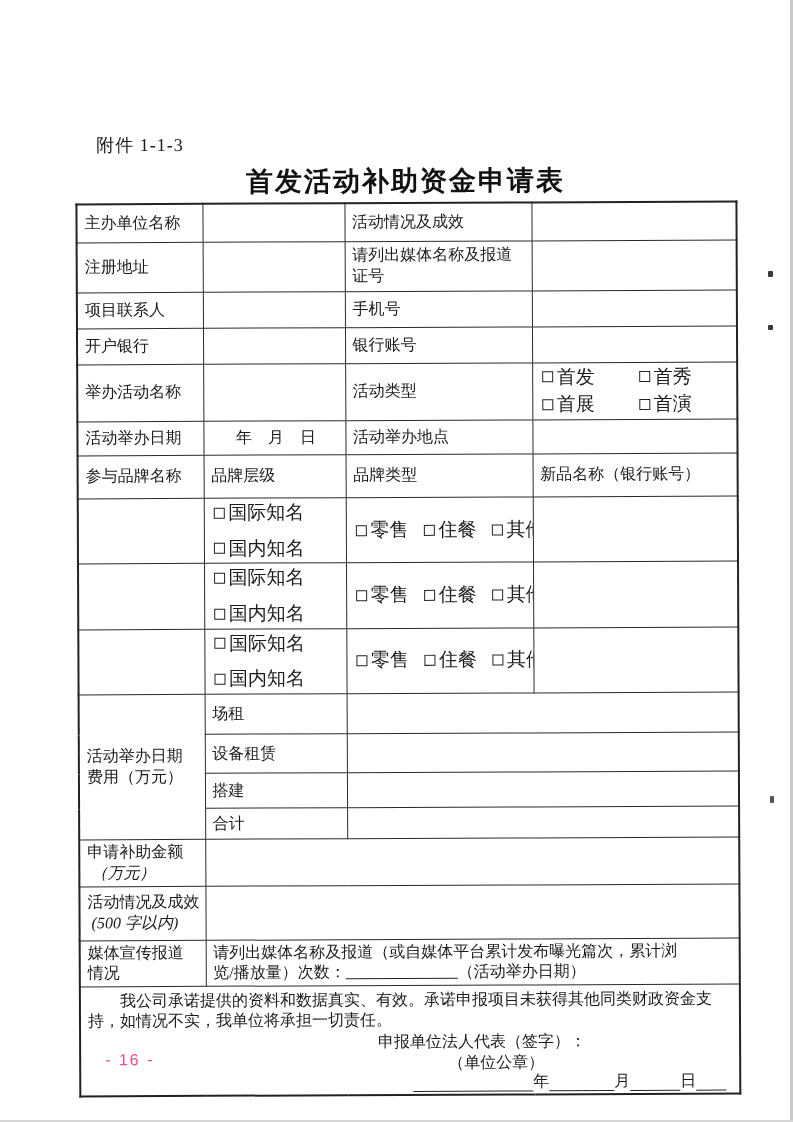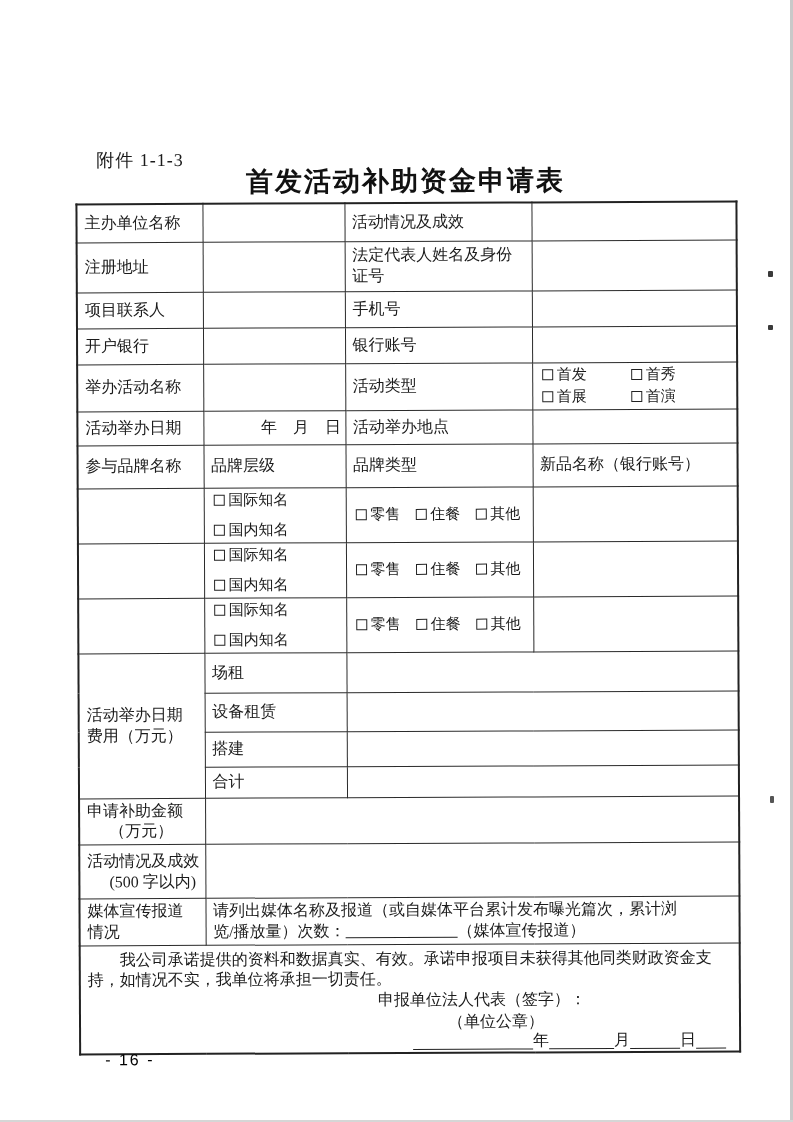--- a/index.html
+++ b/index.html
@@ -1,62 +1,62 @@
 <!DOCTYPE html>
 <html><head>
 <meta charset="utf-8">
 <style>
   html,body{margin:0;padding:0;}
   body{
     width:793px;height:1122px;background:#ffffff;position:relative;overflow:hidden;
     font-family:"Liberation Serif","DejaVu Serif",serif;color:#1b1b1b;
   }
   .sheet{position:absolute;left:0;top:0;width:793px;height:1122px;transform:rotate(-0.25deg);}
-  .attach{position:absolute;left:98px;top:147px;font-size:18px;letter-spacing:1px;}
+  .attach{position:absolute;left:98px;top:132px;font-size:18px;letter-spacing:1px;}
   .title{
     position:absolute;left:77px;top:163px;width:660px;margin:0;text-align:center;
     font-size:27px;font-weight:700;letter-spacing:2px;
     font-family:"Liberation Sans","DejaVu Sans",sans-serif;color:#111;
   }
   table.form{
     position:absolute;left:77px;top:202px;width:660px;border-collapse:collapse;
     table-layout:fixed;
   }
   table.form td{
     border:1.6px solid #2b2b2b;font-size:16px;line-height:1.3;
     padding:2px 4px 2px 7px;vertical-align:middle;overflow:hidden;
   }
   table.form{border:2px solid #222;}
   col.c1{width:126px}col.c2{width:142px}col.c3{width:187px}col.c4{width:205px}
   tr.h38{height:38px}tr.h50{height:50px}tr.h36{height:36px}tr.h40{height:40px}
   tr.h34{height:34px}tr.h43{height:43px}tr.h42{height:42px}tr.h39{height:39px}
   tr.h35{height:35px}tr.h31{height:31px}tr.h45{height:45px}tr.h54{height:54px}
   tr.h87{height:87px}
-  .center{text-align:right;margin-left:40px;}
-  .l2i{display:block;margin-left:22px;}
+  .center{text-align:center;margin-left:40px;}
+  .l2i{display:block;margin-left:4px;font-style:italic;}
   .lblock{display:block;}
   .cb{
     display:inline-block;width:9px;height:9px;border:1.4px solid #222;
     margin-right:4px;vertical-align:1px;background:#fff;flex:0 0 auto;
   }
-  .opt{white-space:nowrap;font-size:15px;display:inline-flex;align-items:center;}
+  .opt{white-space:nowrap;font-size:19px;display:inline-flex;align-items:center;}
   .typegrid{display:grid;grid-template-columns:auto auto;justify-content:start;
     column-gap:44px;row-gap:3px;padding-left:2px;}
   .tierbox{display:flex;flex-direction:column;gap:11px;padding-left:2px;}
   .optrow{display:flex;gap:15px;padding-left:2px;}
   .media-cell{font-size:16px;line-height:1.45;padding:4px 8px;}
   .ul{display:inline-block;border-bottom:1.6px solid #222;height:13px;vertical-align:-2px;}
   .w110{width:112px}.w120{width:120px}.w65{width:65px}.w50{width:50px}.w30{width:30px}
   .decl-cell{padding:4px 46px 4px 10px;vertical-align:top;}
   .decl-body{text-indent:2em;font-size:16px;line-height:1.24;margin:2px 0 1px 0;}
   .decl-sign{font-size:16px;line-height:1.2;margin:2px 0 0 290px;}
   .decl-seal{font-size:16px;line-height:1.2;margin:2px 0 0 360px;}
   .dateline{display:flex;align-items:flex-end;margin:1px 0 0 325px;font-size:16px;line-height:1.15;}
   .pagenum{position:absolute;left:103px;top:1050px;font-size:16px;letter-spacing:2px;
-    font-family:"Liberation Sans","DejaVu Sans",sans-serif;color:#000000;}
+    font-family:"Liberation Sans","DejaVu Sans",sans-serif;color:#ec4899;}
   .artifact{position:absolute;background:#3a3a3a;border-radius:1px;}
   .a1{left:768px;top:271px;width:5px;height:6px;}
   .a2{left:768px;top:325px;width:5px;height:5px;}
   .a3{left:770px;top:796px;width:4px;height:7px;background:#555;}
   .edge-right{position:absolute;right:0;top:0;width:3px;height:1122px;background:#c9c9c9;}
   .edge-bottom{position:absolute;left:0;bottom:0;width:793px;height:2px;background:#d6d6d6;}
 </style>
 </head>
 <body>
 
@@ -78,21 +78,21 @@
       <td>主办单位名称</td>
       <td></td>
       <td>活动情况及成效</td>
       <td></td>
     </tr>
 
     <tr class="h50">
       <td>注册地址</td>
       <td></td>
       <td>
-        <span class="lblock">法定代表人姓名及身份</span>
+        <span class="lblock">请列出媒体名称及报道</span>
         <span class="lblock">证号</span>
       </td>
       <td></td>
     </tr>
 
     <tr class="h36">
       <td>项目联系人</td>
       <td></td>
       <td>手机号</td>
       <td></td>
@@ -281,21 +281,21 @@
       <td colspan="3"></td>
     </tr>
 
     <tr class="h45">
       <td>
         <span class="lblock">媒体宣传报道</span>
         <span class="lblock">情况</span>
       </td>
       <td colspan="3" class="media-cell">
         <span>请列出媒体名称及报道（或自媒体平台累计发布曝光篇次，累计浏</span><br>
-        <span>览/播放量）次数：</span><span class="ul w110"></span><span>（媒体宣传报道）</span>
+        <span>览/播放量）次数：</span><span class="ul w110"></span><span>（活动举办日期）</span>
       </td>
     </tr>
 
     <tr class="h87">
       <td colspan="4" class="decl-cell">
         <div class="decl-body">我公司承诺提供的资料和数据真实、有效。承诺申报项目未获得其他同类财政资金支持，如情况不实，我单位将承担一切责任。</div>
         <div class="decl-sign">申报单位法人代表（签字）：</div>
         <div class="decl-seal">（单位公章）</div>
         <div class="dateline">
           <span class="ul w120"></span>

